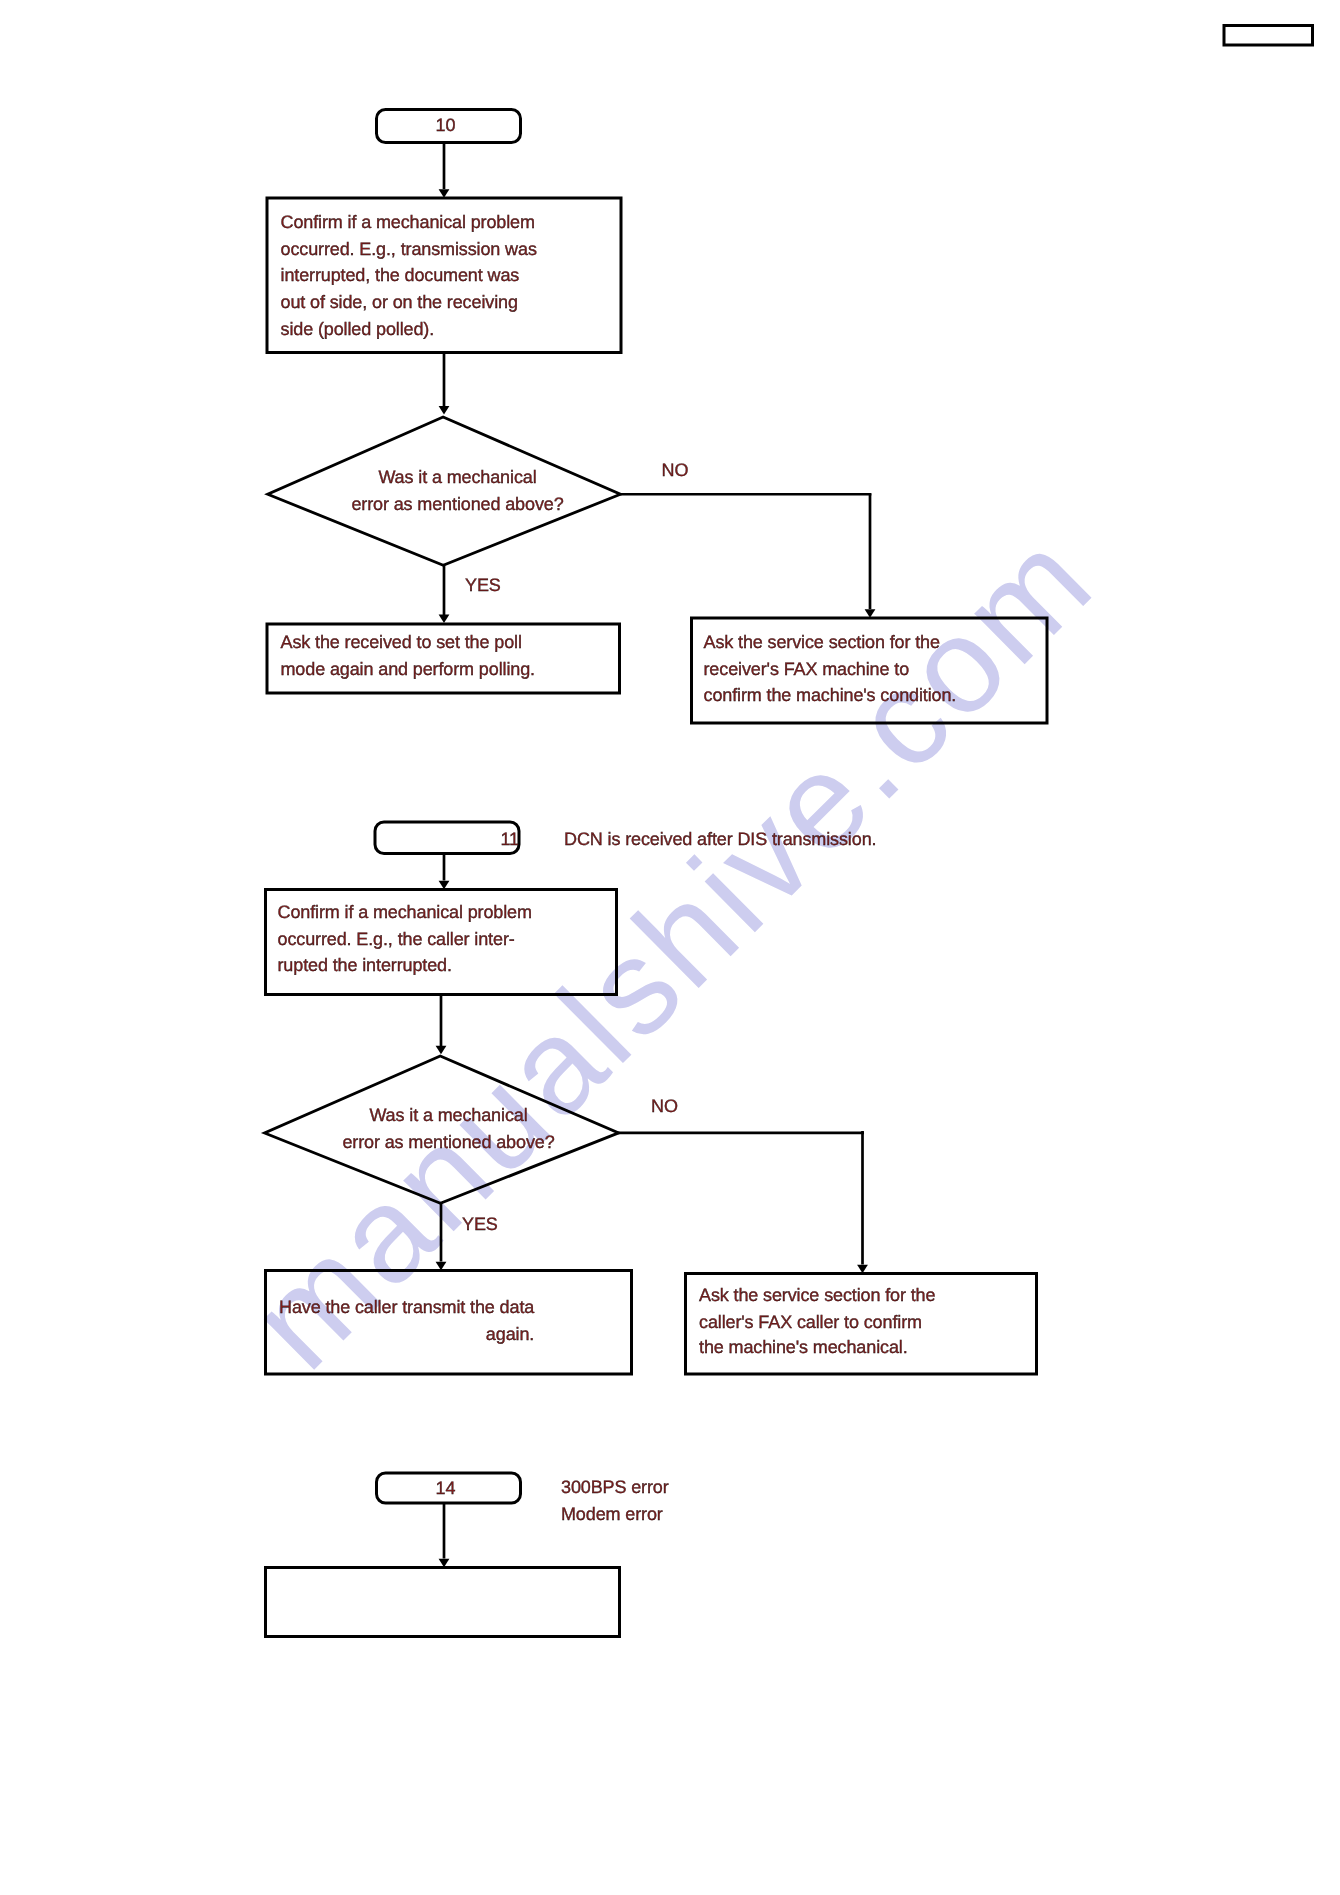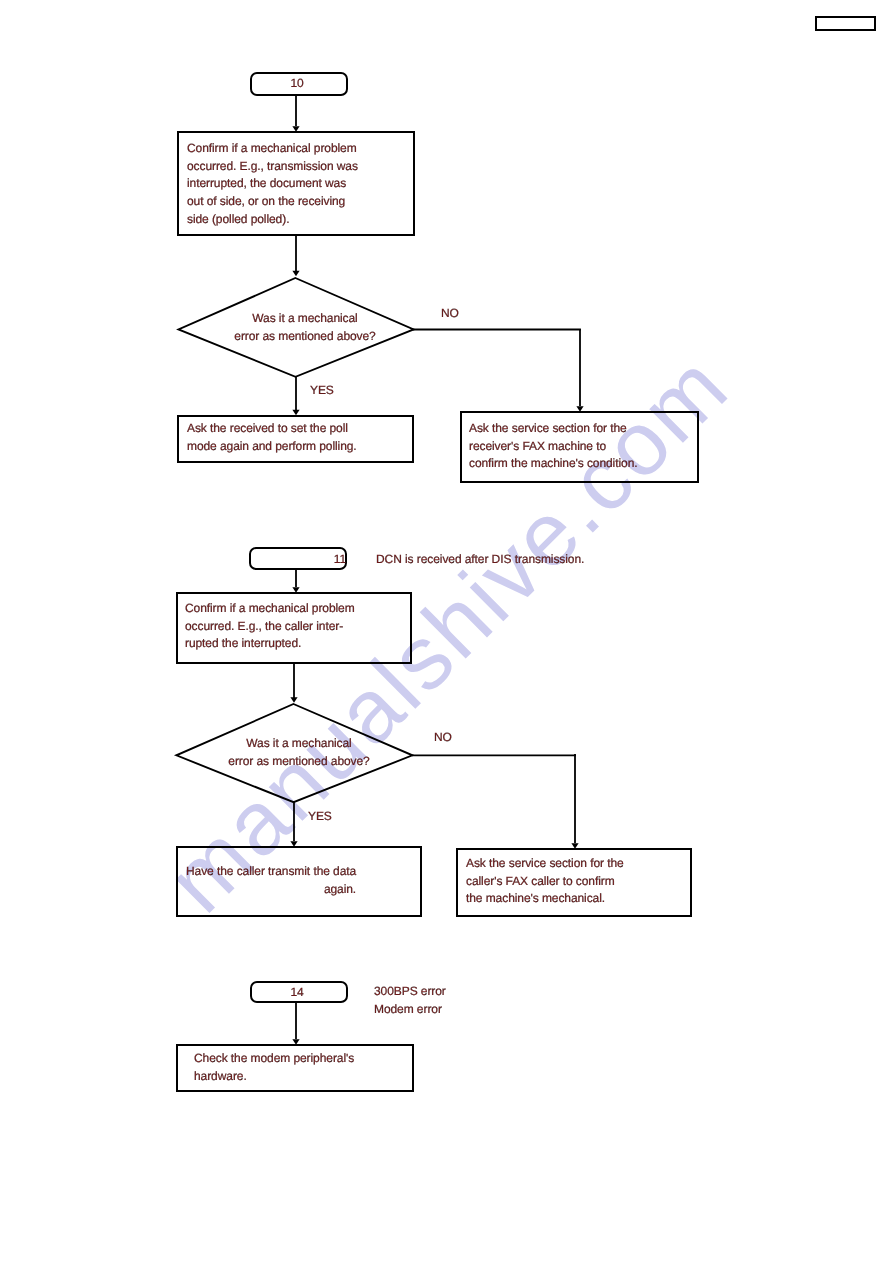--- a/index.html
+++ b/index.html
@@ -129,18 +129,14 @@
   </div>
 
   <div class="pill" style="left:250px;top:981px;width:98px;height:22px;"></div>
   <div class="txt ctr" style="left:248px;top:984px;width:98px;">14</div>
   <div class="txt" style="left:374px;top:983px;">
     <div>300BPS error</div>
     <div>Modem error</div>
   </div>
 
   <div class="box" style="left:176px;top:1044px;width:238px;height:48px;"></div>
-  <div class="txt" style="left:194px;top:1050px;">
-    <div>Check the modem peripheral's</div>
-    <div>hardware.</div>
-  </div>
 
 </div>
 
 </body></html>

